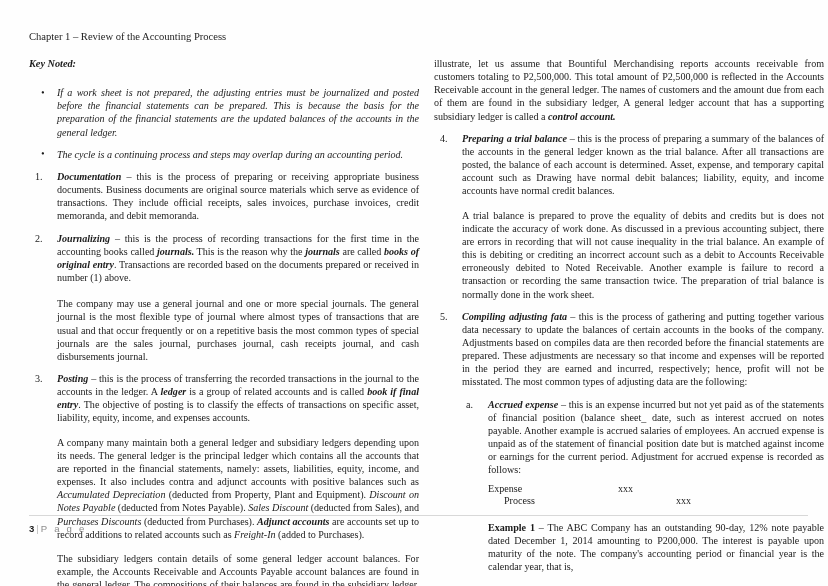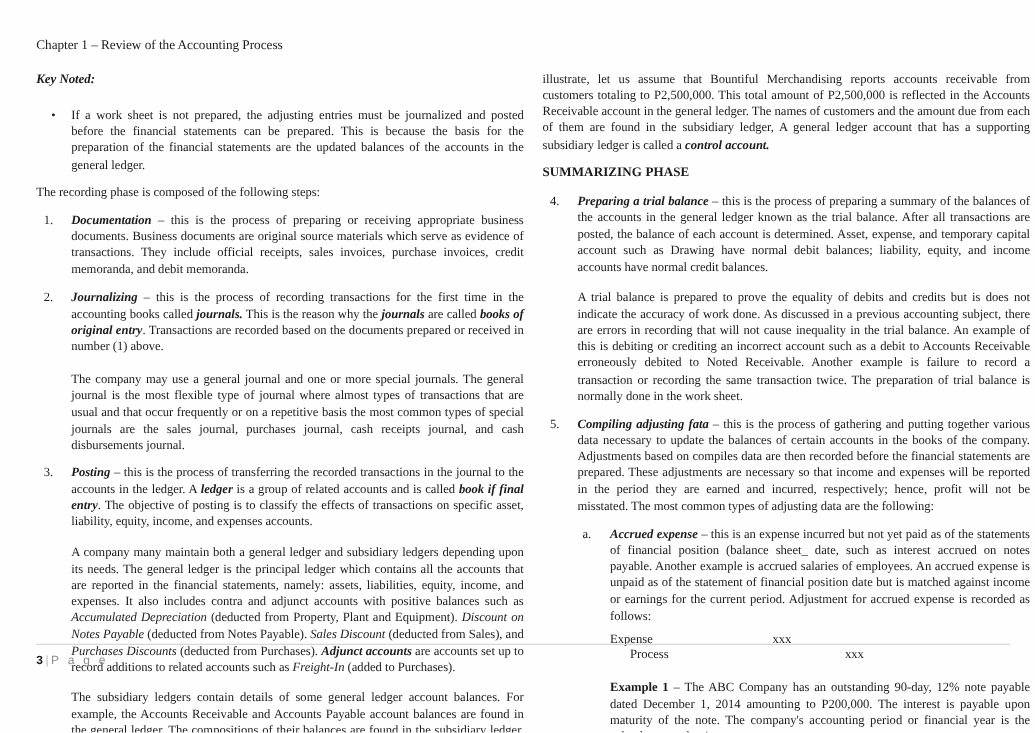--- a/index.html
+++ b/index.html
@@ -59,20 +59,21 @@
     font-weight: bold;
     font-style: italic;
     font-size: 10.3px;
     margin: 0 0 9px 0;
     text-align: left;
   }
   ul.bullets {
     list-style: none;
     margin: 16px 0 9px 0;
     padding: 0;
+    font-style: italic;
   }
   ul.bullets > li {
     position: relative;
     padding-left: 28px;
     margin-bottom: 9px;
   }
   ul.bullets > li::before {
     content: "\2022";
     position: absolute;
     left: 12px;
@@ -194,23 +195,25 @@
     <div class="col col-left">
 
       <p class="chapter-head">Chapter 1 – Review of the Accounting Process</p>
 
       <p class="keypoints">Key Noted:</p>
 
       <ul class="bullets">
         <li>
           <span>If a work sheet is not prepared, the adjusting entries must be journalized and posted before the financial statements can be prepared. This is because the basis for the preparation of the financial statements are the updated balances of the accounts in the general ledger.</span>
         </li>
+        <li>
+          <span>The cycle is a continuing process and steps may overlap during an accounting period.</span>
+        </li>
       </ul>
 
-      <p>The recording phase is composed of the following steps:</p>
 
       <ol class="numlist">
         <li>
           <span class="bi">Documentation</span><span> – this is the process of preparing or receiving appropriate business documents. Business documents are original source materials which serve as evidence of transactions. They include official receipts, sales invoices, purchase invoices, credit memoranda, and debit memoranda.</span>
         </li>
         <li>
           <span class="bi">Journalizing</span><span> – this is the process of recording transactions for the first time in the accounting books called </span><span class="bi">journals.</span><span> This is the reason why the </span><span class="bi">journals</span><span> are called </span><span class="bi">books of original entry</span><span>. Transactions are recorded based on the documents prepared or received in number (1) above.</span>
         </li>
       </ol>
 
@@ -229,21 +232,20 @@
       <div class="txt indent-para" style="margin-top:11px;">The subsidiary ledgers contain details of some general ledger account balances. For example, the Accounts Receivable and Accounts Payable account balances are found in the general ledger. The compositions of their balances are found in the subsidiary ledger. To</div>
 
     </div>
 
     <div class="col col-right">
 
       <div class="txt">
         <span>illustrate, let us assume that Bountiful Merchandising reports accounts receivable from customers totaling to P2,500,000. This total amount of P2,500,000 is reflected in the Accounts Receivable account in the general ledger. The names of customers and the amount due from each of them are found in the subsidiary ledger, A general ledger account that has a supporting subsidiary ledger is called a </span><span class="bi">control account.</span>
       </div>
 
-      <p class="section-head">SUMMARIZING PHASE</p>
 
 
       <ol class="numlist start4">
         <li>
           <span class="bi">Preparing a trial balance</span><span> – this is the process of preparing a summary of the balances of the accounts in the general ledger known as the trial balance. After all transactions are posted, the balance of each account is determined. Asset, expense, and temporary capital account such as Drawing have normal debit balances; liability, equity, and income accounts have normal credit balances.</span>
         </li>
       </ol>
 
       <div class="txt indent-para" style="margin-top:11px;">A trial balance is prepared to prove the equality of debits and credits but is does not indicate the accuracy of work done. As discussed in a previous accounting subject, there are errors in recording that will not cause inequality in the trial balance. An example of this is debiting or crediting an incorrect account such as a debit to Accounts Receivable erroneously debited to Noted Receivable. Another example is failure to record a transaction or recording the same transaction twice. The preparation of trial balance is normally done in the work sheet.</div>
 

